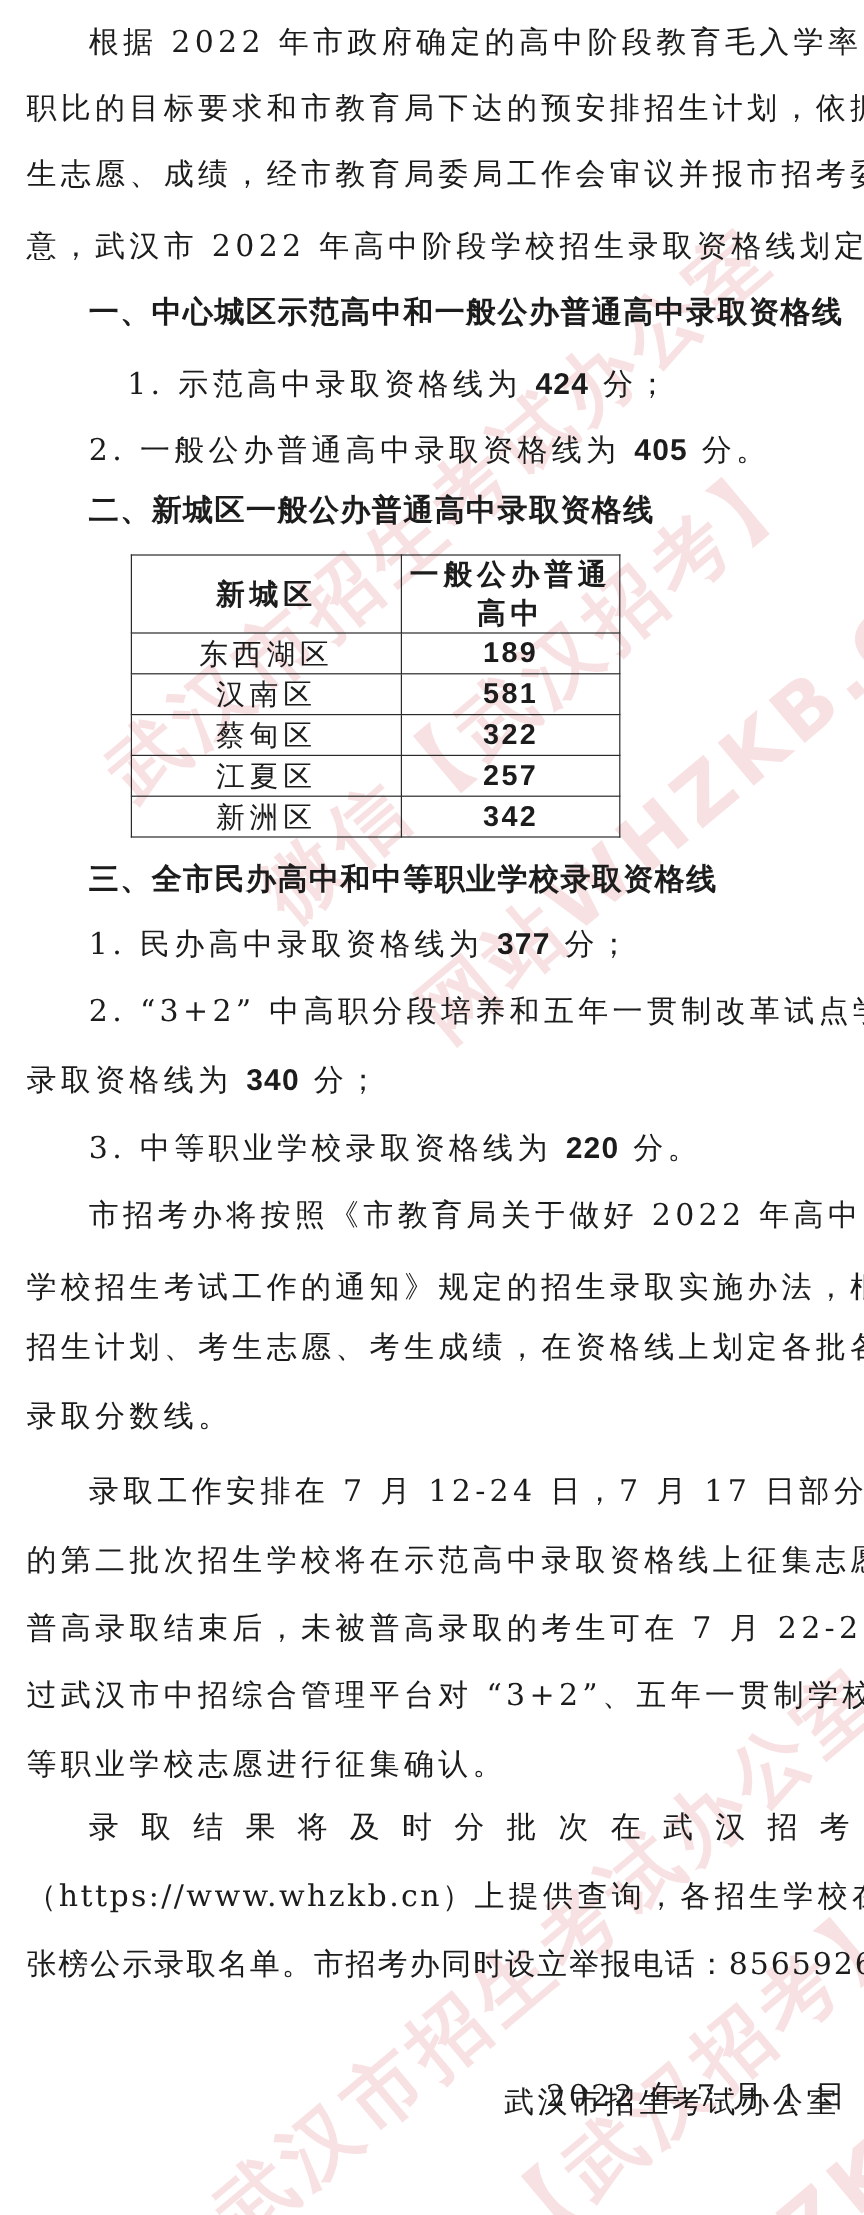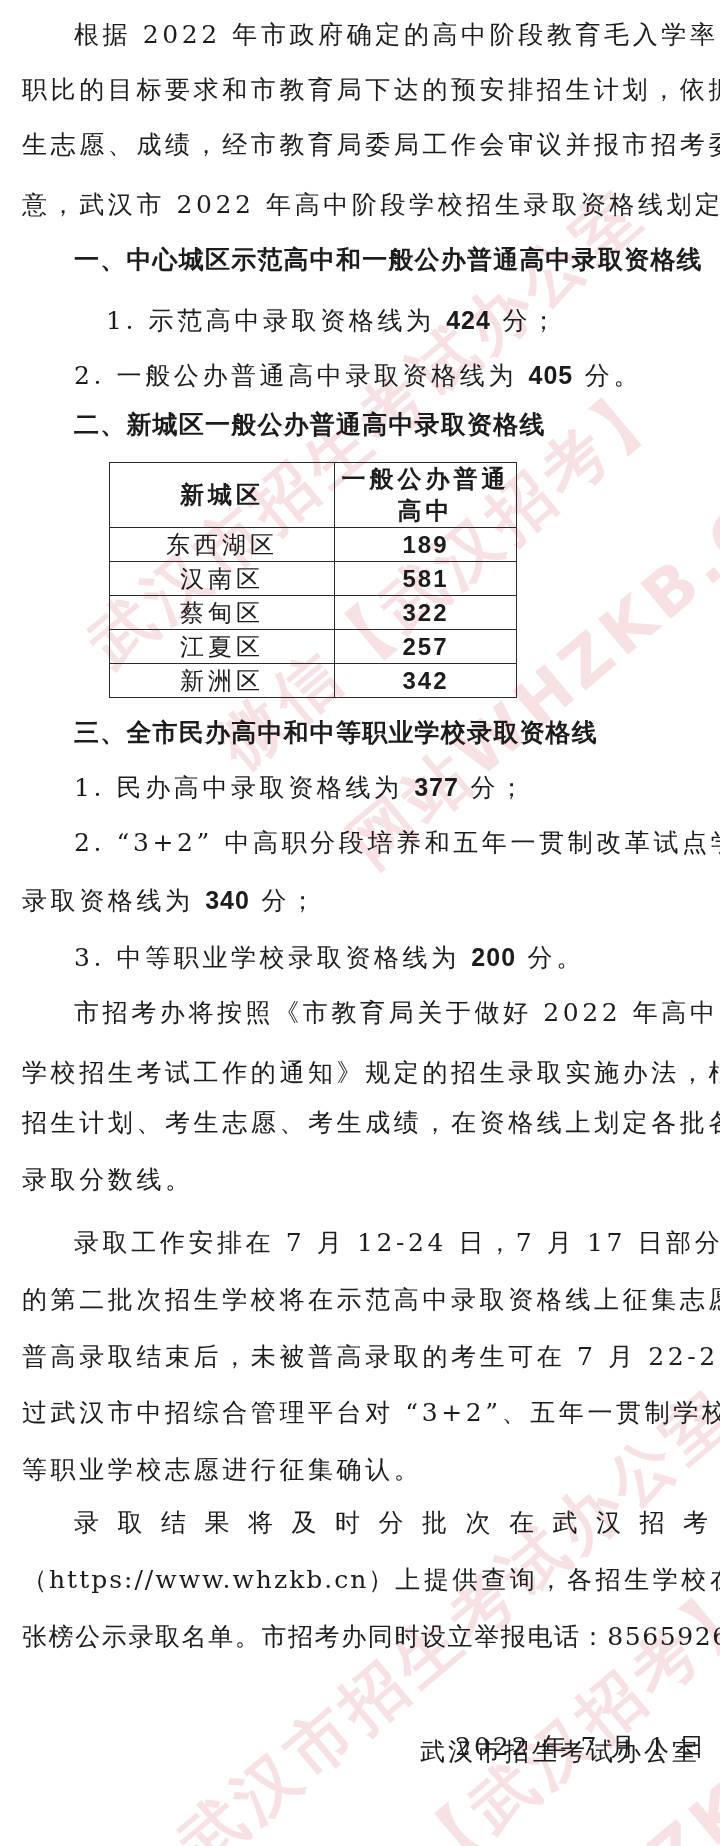--- a/index.html
+++ b/index.html
@@ -99,21 +99,21 @@
 
   <div class="line indent heading" style="top:718px;">三、全市民办高中和中等职业学校录取资格线</div>
   <div class="line indent" style="top:772px;">
     <span>1.  民办高中录取资格线为 </span><span class="num">377</span><span> 分；</span>
   </div>
   <div class="line indent" style="top:828px;">2. “3+2” 中高职分段培养和五年一贯制改革试点学校</div>
   <div class="line" style="top:885px;">
     <span>录取资格线为 </span><span class="num">340</span><span> 分；</span>
   </div>
   <div class="line indent" style="top:942px;">
-    <span>3. 中等职业学校录取资格线为 </span><span class="num">200</span><span> 分。</span>
+    <span>3. 中等职业学校录取资格线为 </span><span class="num">220</span><span> 分。</span>
   </div>
 
   <div class="line indent" style="top:998px;">市招考办将按照《市教育局关于做好 2022 年高中阶段</div>
   <div class="line" style="top:1058px;">学校招生考试工作的通知》规定的招生录取实施办法，根据</div>
   <div class="line" style="top:1108px;">招生计划、考生志愿、考生成绩，在资格线上划定各批各校</div>
   <div class="line" style="top:1165px;">录取分数线。</div>
 
   <div class="line indent" style="top:1228px;">录取工作安排在 7 月 12-24 日，7 月 17 日部分生源不足</div>
   <div class="line" style="top:1285px;">的第二批次招生学校将在示范高中录取资格线上征集志愿。</div>
   <div class="line" style="top:1342px;">普高录取结束后，未被普高录取的考生可在 7 月 22-23 日通</div>

